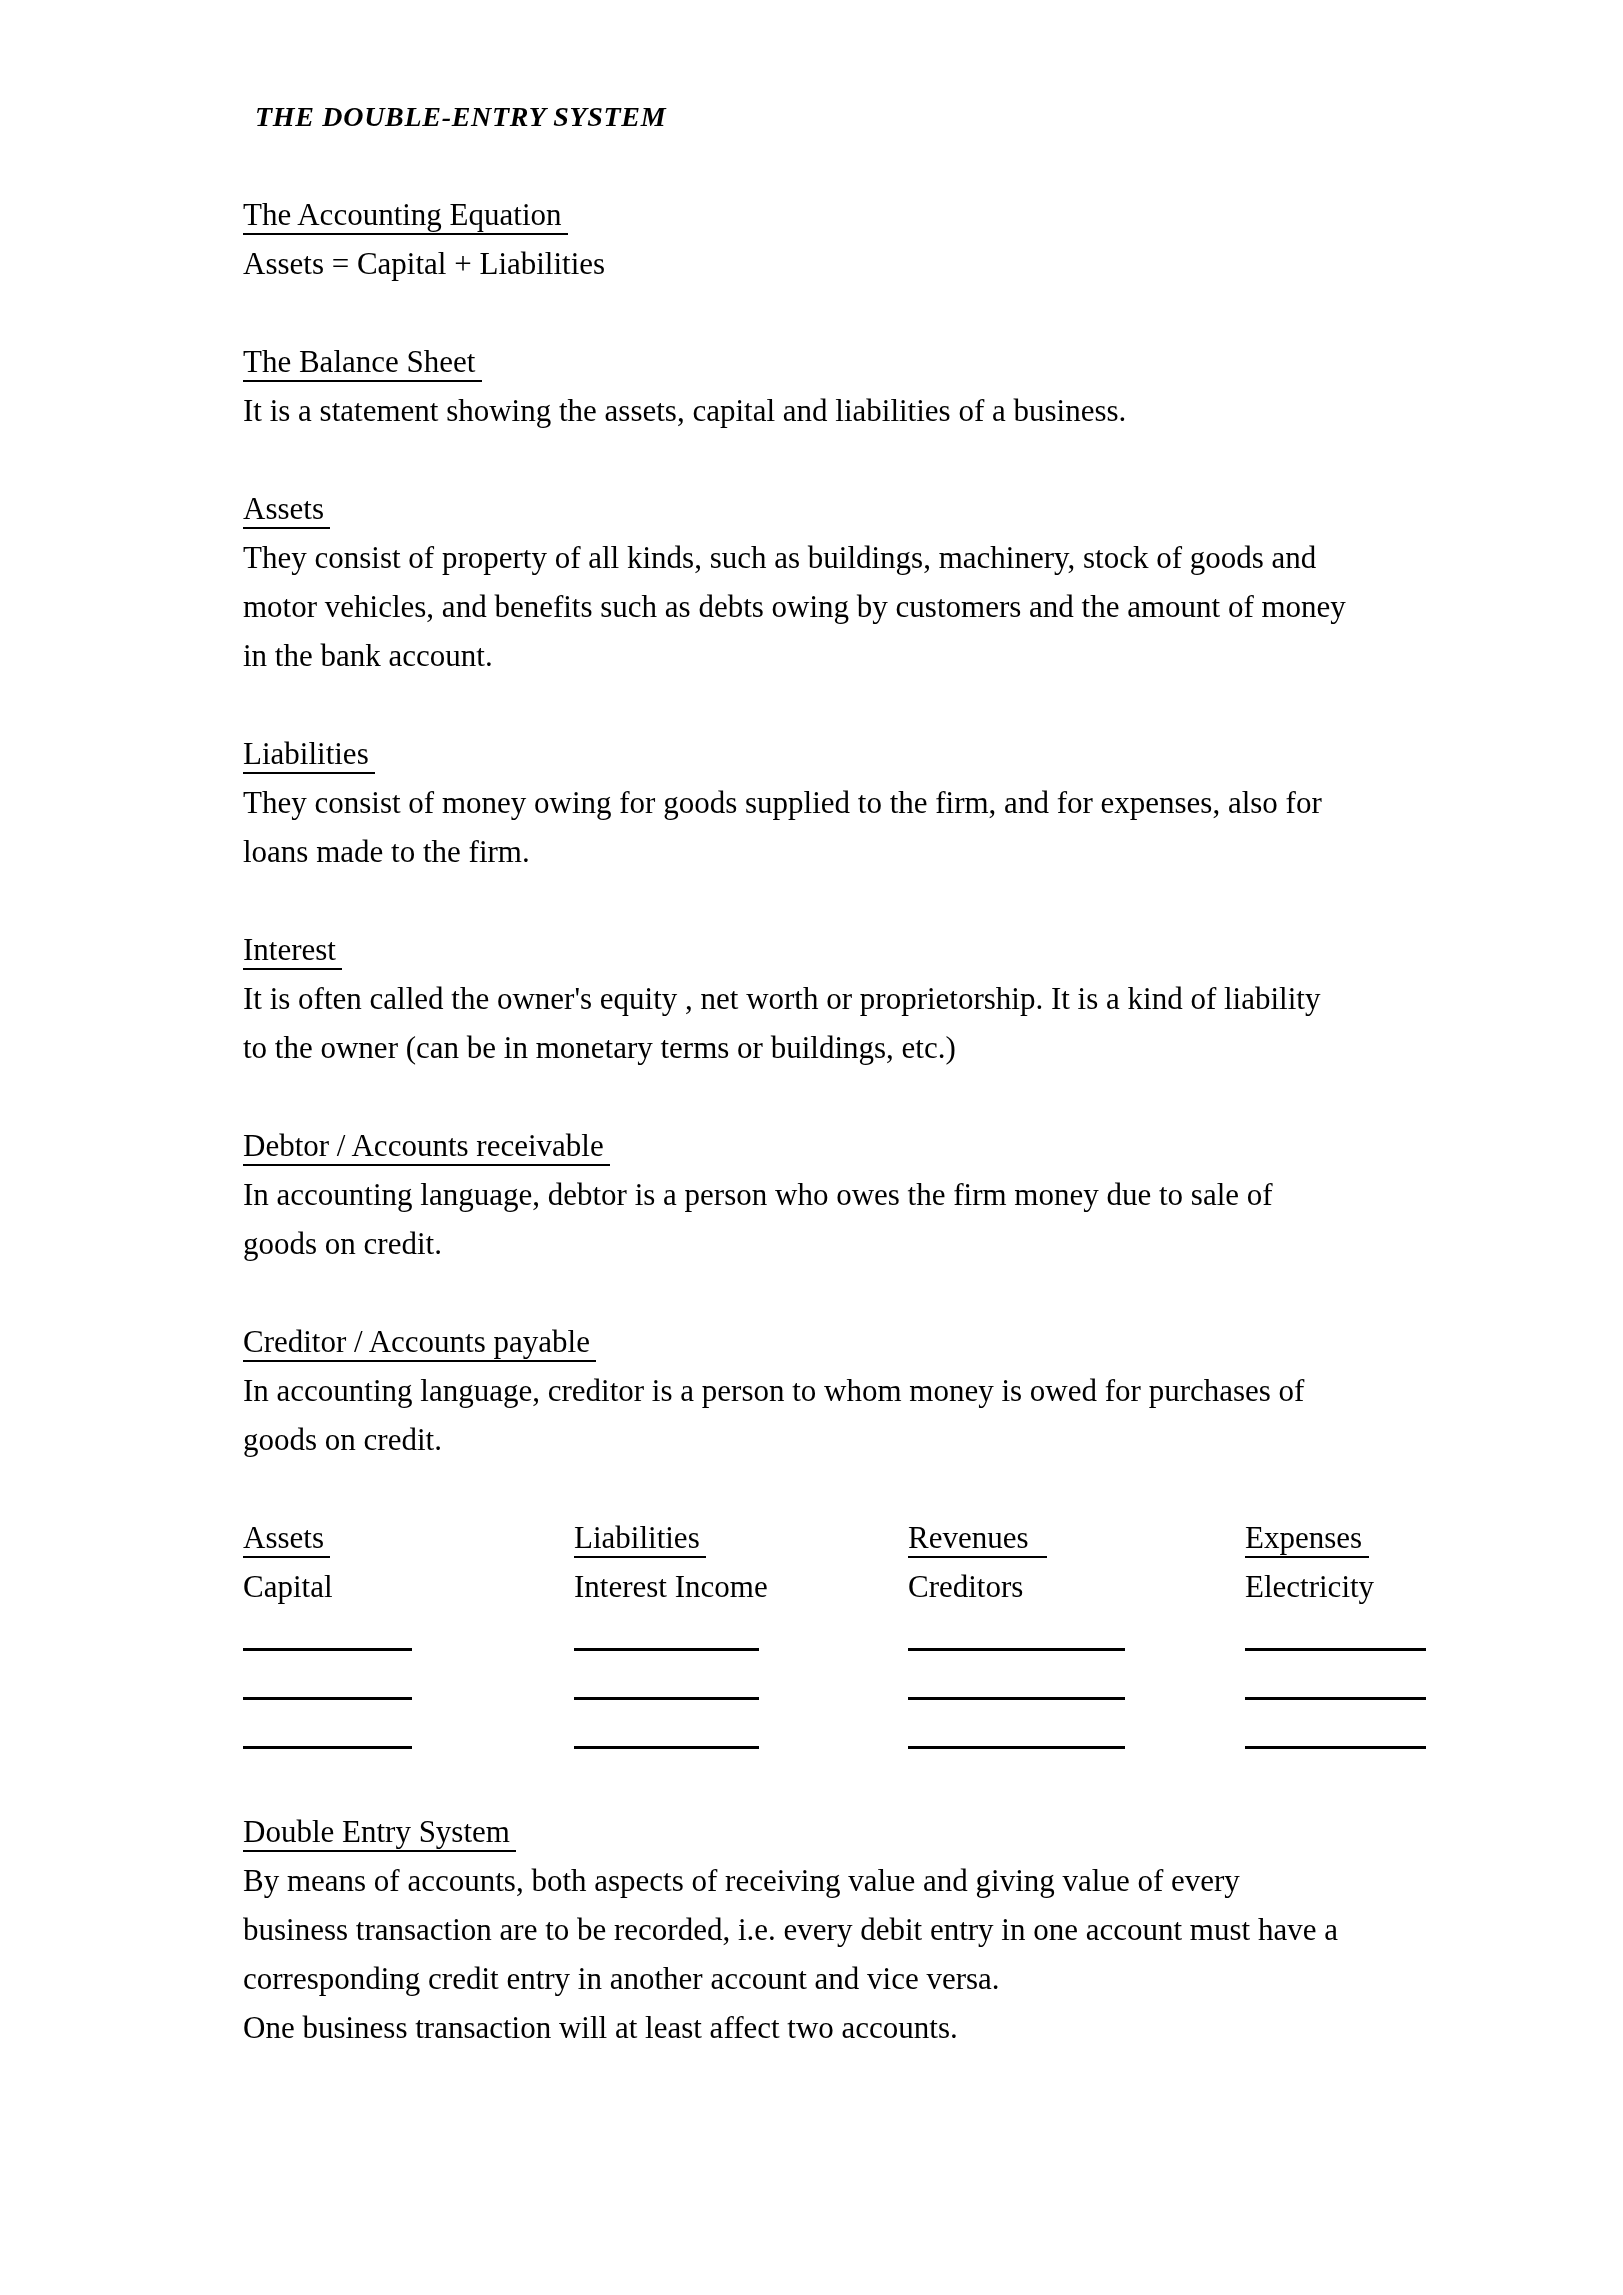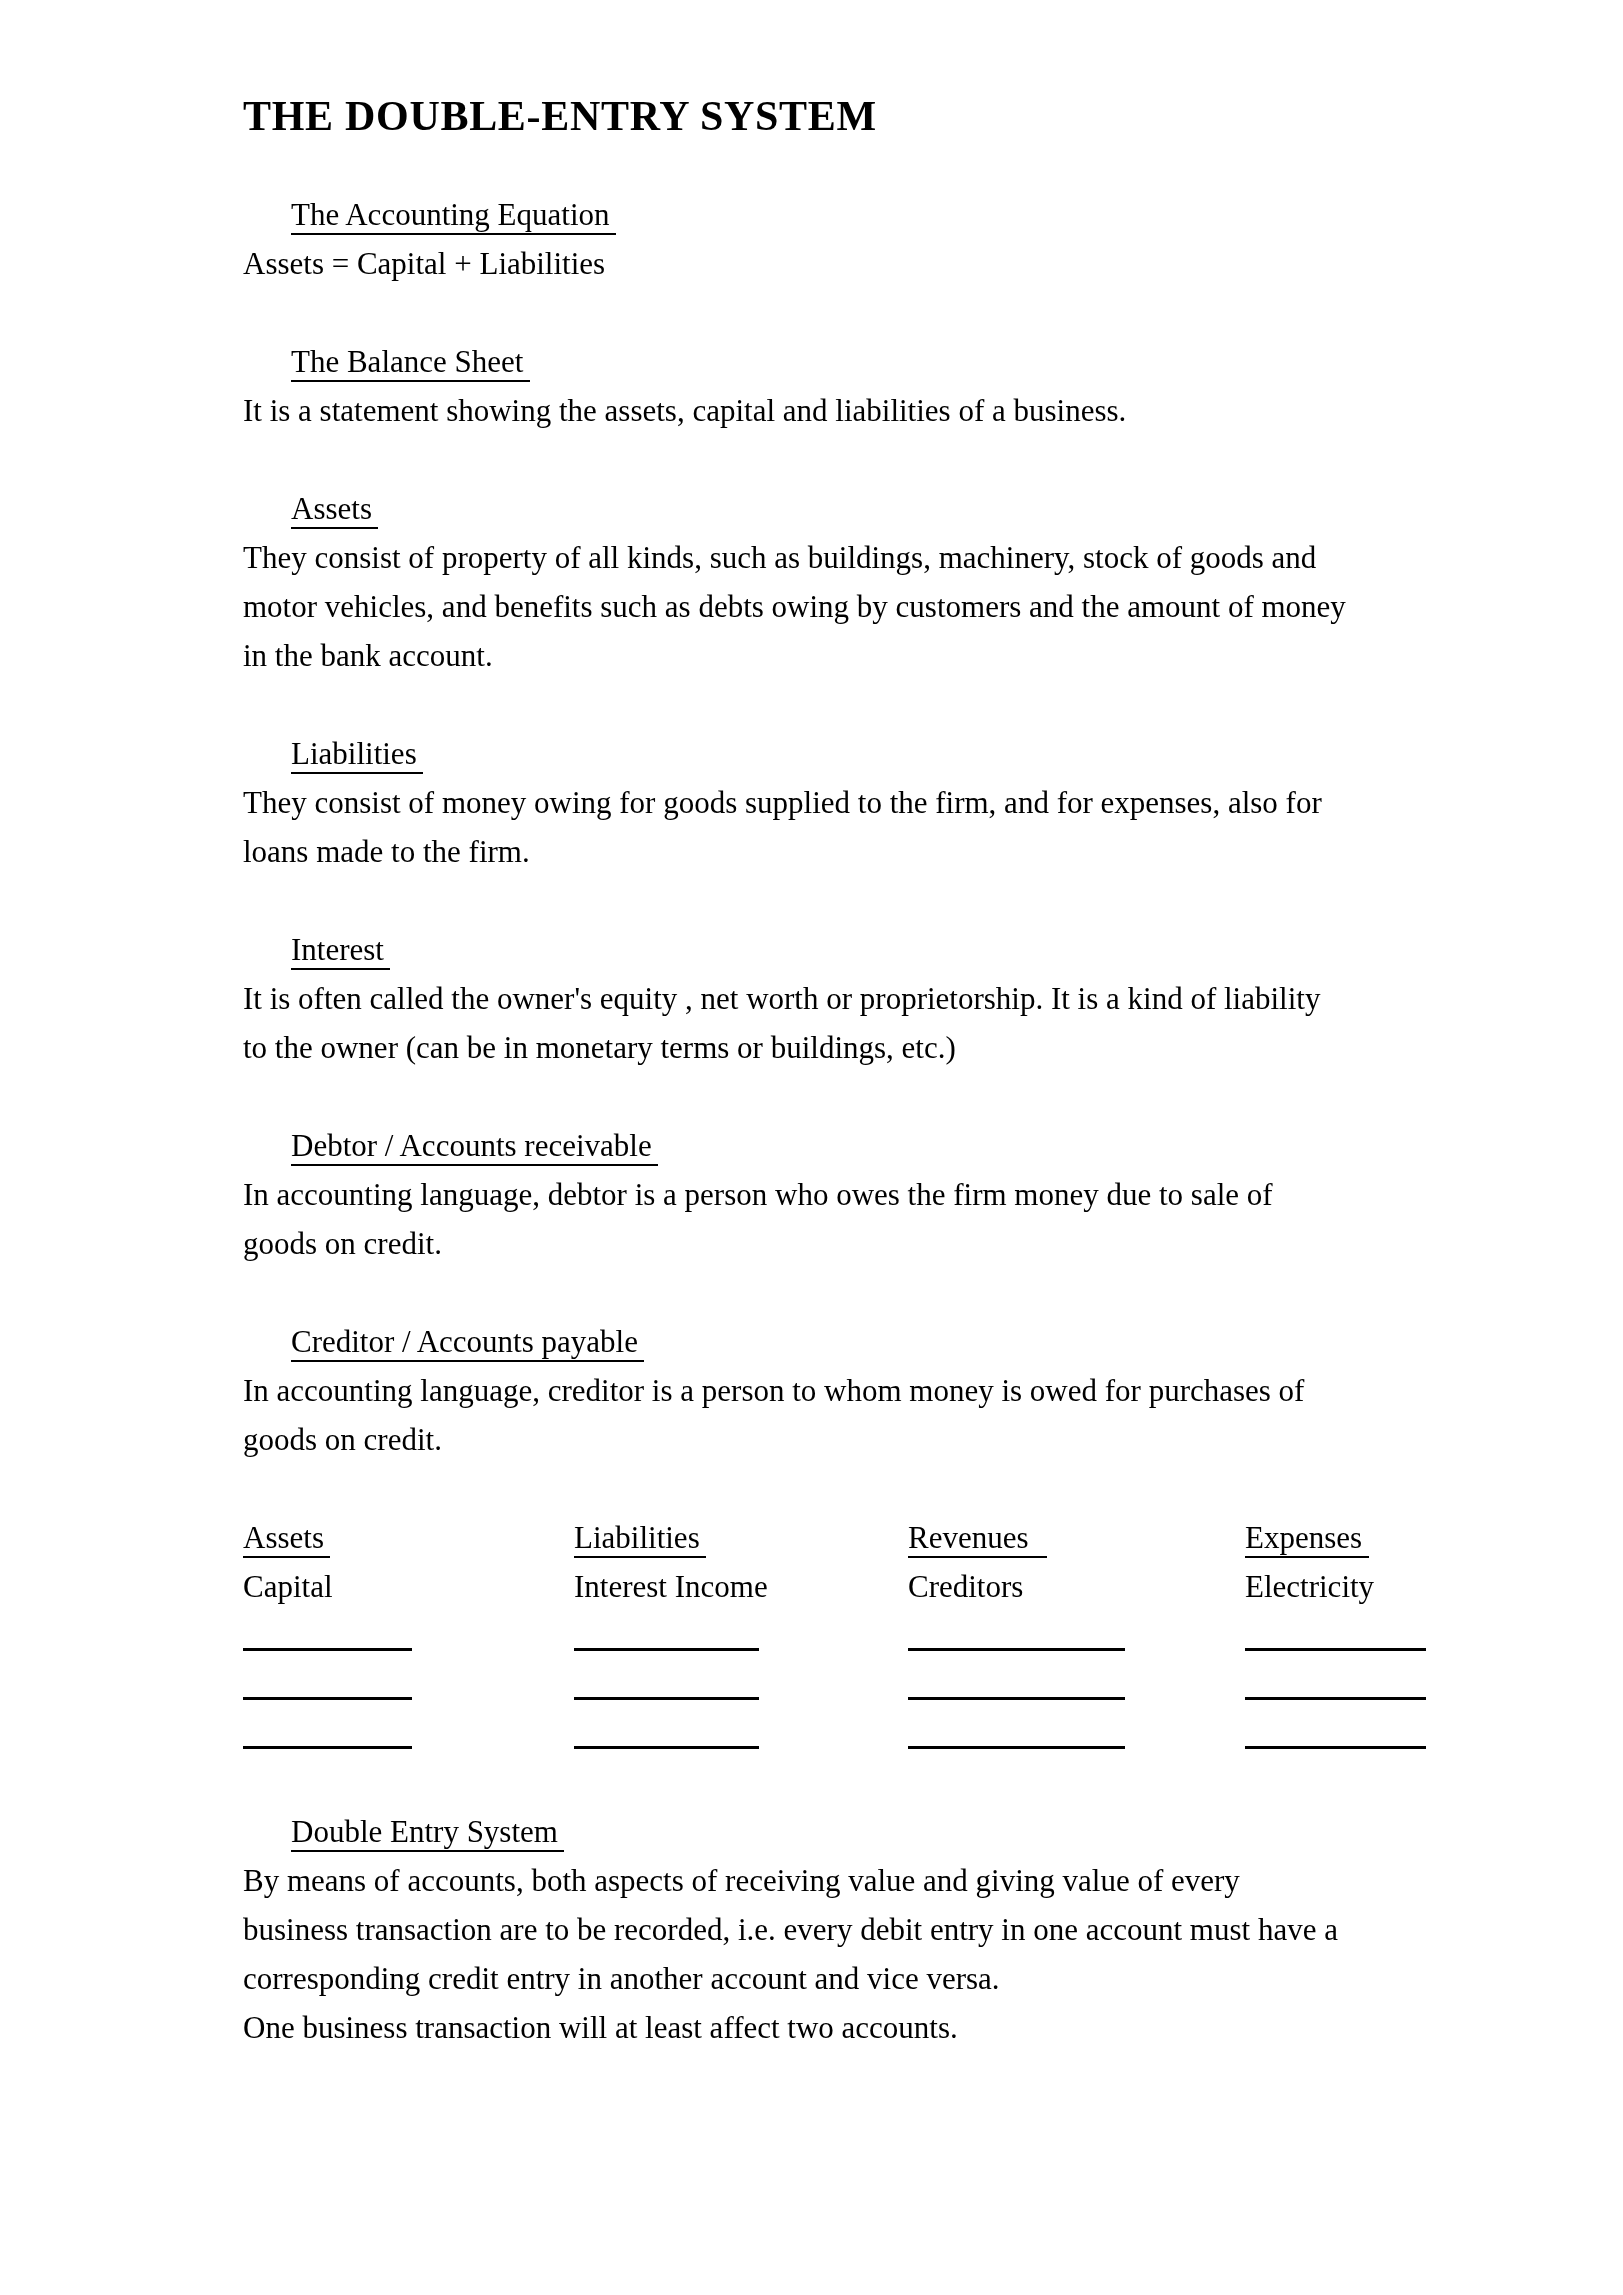--- a/index.html
+++ b/index.html
@@ -14,28 +14,29 @@
     line-height: 49px;
     overflow: hidden;
   }
   .content {
     position: absolute;
     left: 243px;
     top: 92px;
     width: 1341px;
   }
   .doc-title {
-    margin: 0 0 49px 0;
-    font-size: 42px;
+    margin: 0 0 49px 12px;
+    font-size: 28px;
     font-weight: bold;
     line-height: 49px;
     letter-spacing: 0.7px;
+    font-style: italic;
   }
   .sec { margin: 0 0 49px 0; }
-  .sec-heading { line-height: 49px; margin-left: 48px; }
+  .sec-heading { line-height: 49px; }
   .u {
     display: inline-block;
     line-height: 1.12;
     border-bottom: 2.6px solid #000000;
     padding-right: 6.5px;
   }
   .u.wide { padding-right: 18.3px; }
   .sec-body { white-space: pre-line; }
 
   

